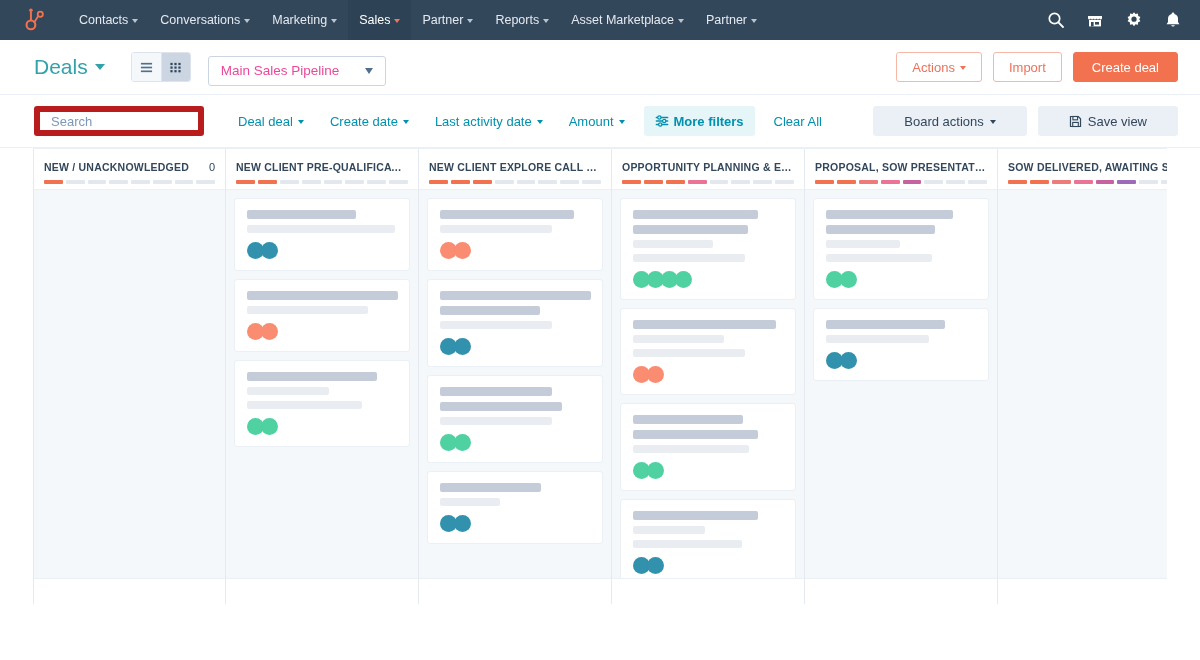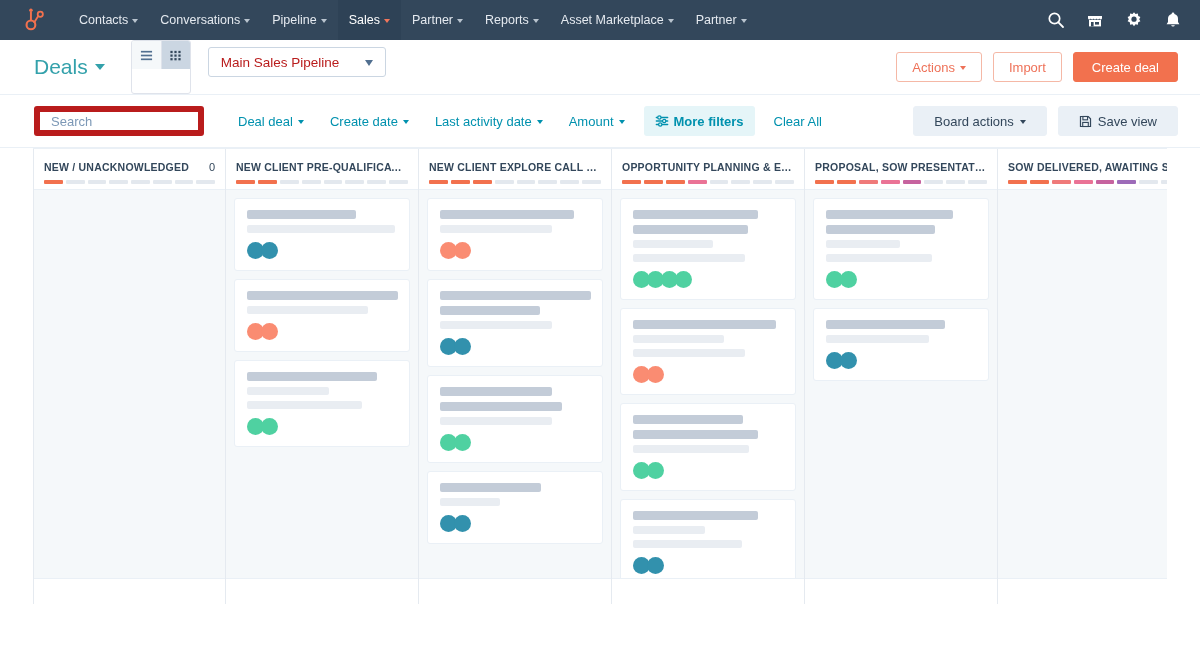--- a/index.html
+++ b/index.html
@@ -34,21 +34,21 @@
     border-top: 4px solid #b9c4cf;
     display: inline-block; margin-top: 1px;
   }
   .nav-right { margin-left: auto; display: flex; align-items: center; gap: 21px; }
   .nav-icon { width: 18px; height: 18px; cursor: pointer; display: block; }
 
   
   .pagehead {
     height: 55px; background: #fff;
     border-bottom: 1px solid #eaf0f6;
-    display: flex; 
+    display: flex; align-items: center;
     padding: 0 22px 0 34px;
   }
   .page-title {
     color: #33a1ab; font-size: 21px; font-weight: 400;
     display: flex; align-items: center; gap: 7px; cursor: pointer;
   }
   .title-caret {
     width: 0; height: 0;
     border-left: 5px solid transparent;
     border-right: 5px solid transparent;
@@ -63,21 +63,21 @@
     display: flex; align-items: center; justify-content: center;
     cursor: pointer;
   }
   .vt-btn + .vt-btn { border-left: 1px solid #dfe3eb; }
   .vt-btn.active { background: #cbd6e2; }
   .pipeline-select {
     margin-left: 17px; height: 30px;
     border: 1px solid #cbd6e2; border-radius: 3px; background: #fff;
     display: flex; align-items: center; gap: 26px;
     padding: 0 12px; cursor: pointer;
-    font-size: 13.5px; color: #b91c1c; margin-top: 7px;
+    font-size: 13.5px; color: #ec4899; margin-top: 7px;
   }
   .pipeline-select .caret { border-top-color: #516f90; border-width: 5px 4.5px 0 4.5px; border-top-width: 6px; }
   .head-actions { margin-left: auto; display: flex; align-items: center; gap: 11px; }
   .btn {
     height: 30px; border-radius: 3px; font-size: 13px;
     display: flex; align-items: center; justify-content: center; gap: 5px;
     padding: 0 15px; cursor: pointer; white-space: nowrap;
   }
   .btn-outline-orange { border: 1px solid #f5b8a6; color: #ee7158; background: #fff; }
   .btn-solid-orange { background: #f2714e; color: #fff; border: 1px solid #f2714e; padding: 0 18px; }
@@ -110,21 +110,21 @@
   .filter-link.first { margin-left: 21px; }
   .filter-link.pill {
     background: #e5f5f8; border-radius: 3px; margin: 8px 6px; padding: 0 11px;
     font-weight: 600;
   }
   .filter-link.plain { font-weight: 400; }
   .bar-right { margin-left: auto; display: flex; gap: 11px; }
   .btn-light {
     background: #eaf0f6; color: #33475b; border: 1px solid #eaf0f6;
     height: 30px; border-radius: 3px; font-size: 13px;
-    display: flex; align-items: center; gap: 6px; padding: 0 20px; cursor: pointer;
+    display: flex; align-items: center; gap: 6px; padding: 0 30px; cursor: pointer;
   }
   .btn-light .caret { border-top-color: #33475b; }
 
   
   .board {
     display: flex; height: 456px;
     background: #f5f8fa;
     border-top: 1px solid #eaf0f6;
     margin: 0 33px;
     position: relative;
@@ -191,21 +191,21 @@
   <div class="nav-items">
       <div class="nav-item">
         <span>Contacts</span>
         <span class="caret"></span>
       </div>
       <div class="nav-item">
         <span>Conversations</span>
         <span class="caret"></span>
       </div>
       <div class="nav-item">
-        <span>Pipeline</span>
+        <span>Marketing</span>
         <span class="caret"></span>
       </div>
       <div class="nav-item active">
         <span>Sales</span>
         <span class="caret"></span>
       </div>
       <div class="nav-item">
         <span>Partner</span>
         <span class="caret"></span>
       </div>

